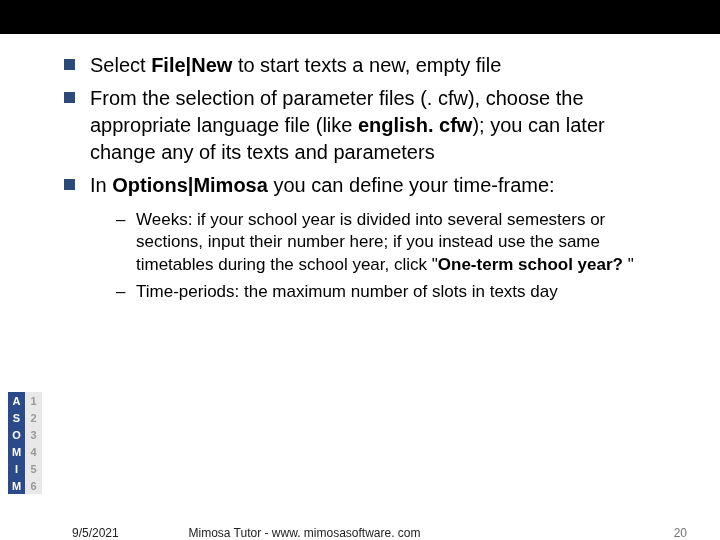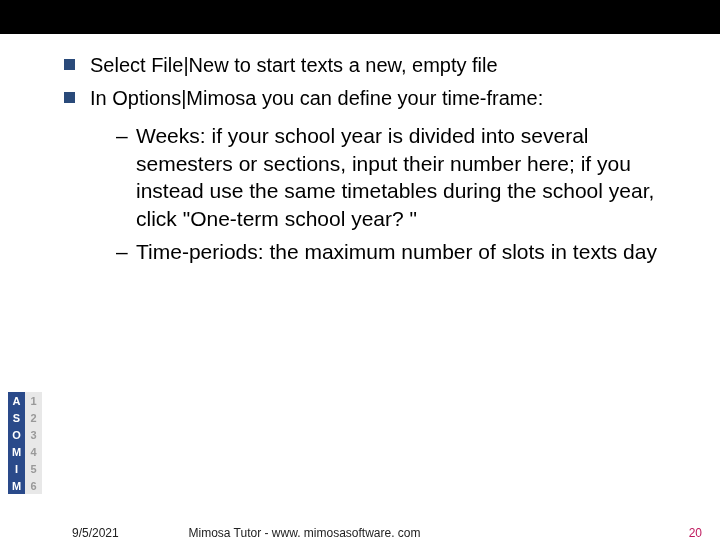--- a/index.html
+++ b/index.html
@@ -7,45 +7,48 @@
   .slide { position: relative; width: 720px; height: 540px; }
   .topbar { position: absolute; top: 0; left: 0; width: 720px; height: 34px; background: #000; }
   .content { position: absolute; top: 52px; left: 64px; width: 600px; }
   .title { font-size: 26px; font-weight: bold; margin-bottom: 22px; }
   ul.main { list-style: none; font-size: 20px; line-height: 1.35; }
   ul.main > li { position: relative; padding-left: 26px; margin-bottom: 6px; }
   ul.main > li::before {
     content: ""; position: absolute; left: 0; top: 7px;
     width: 11px; height: 11px; background: #2a4a7a;
   }
-  ul.sub { list-style: none; font-size: 21px; margin-top: 10px; margin-left: 26px; }
+  ul.sub { list-style: none; font-size: 17px; margin-top: 10px; margin-left: 26px; }
   ul.sub > li { position: relative; padding-left: 20px; margin-bottom: 5px; line-height: 1.32; }
   ul.sub > li::before { content: "–"; position: absolute; left: 0; top: 0; }
-  .b { font-weight: normal; }
+  .b { font-weight: bold; }
   .footer { position: absolute; bottom: 14px; left: 0; width: 720px; font-size: 12px; color: #222; }
   .footer .date { position: absolute; left: 72px; }
   .footer .center { position: absolute; left: 0; width: 609px; text-align: center; }
-  .footer .pagenum { position: absolute; right: 18px; color: #be185d; }
+  .footer .pagenum { position: absolute; right: 33px; color: #737373; }
   .logo { position: absolute; left: 8px; bottom: 46px; width: 34px; }
   .logo .cell { width: 17px; height: 17px; display: inline-flex; align-items: center; justify-content: center; font-size: 11px; font-weight: bold; font-family: Arial; }
   .logo .row { display: flex; }
   .logo .blue { background: #2a4a8a; color: #fff; }
   .logo .grey { background: #e8e8e8; color: #999; }
 </style>
 </head>
 <body>
 
 <div class="slide">
   <div class="topbar"></div>
 
   <div class="content">
 
     <ul class="main">
       <li>
         <span>Select </span><span class="b">File|New</span><span> to start texts a new, empty file</span>
+      </li>
+      <li>
+        <span>From the selection of parameter files (. cfw), choose the appropriate language file (like </span><span class="b">english. cfw</span><span>); you can later change any of its texts and parameters</span>
       </li>
       <li>
         <span>In </span><span class="b">Options|Mimosa</span><span> you can define your time-frame:</span>
         <ul class="sub">
           <li>
             <span>Weeks: if your school year is divided into several semesters or sections, input their number here; if you instead use the same timetables during the school year, click "</span><span class="b">One-term school year? </span><span>"</span>
           </li>
           <li><span>Time-periods: the maximum number of slots in texts day</span></li>
         </ul>
       </li>

